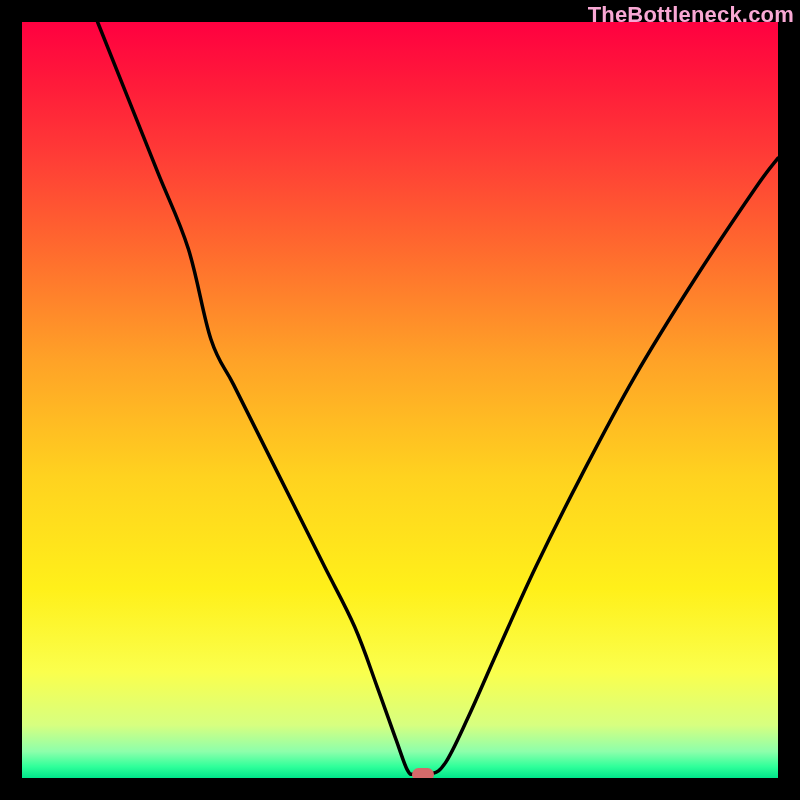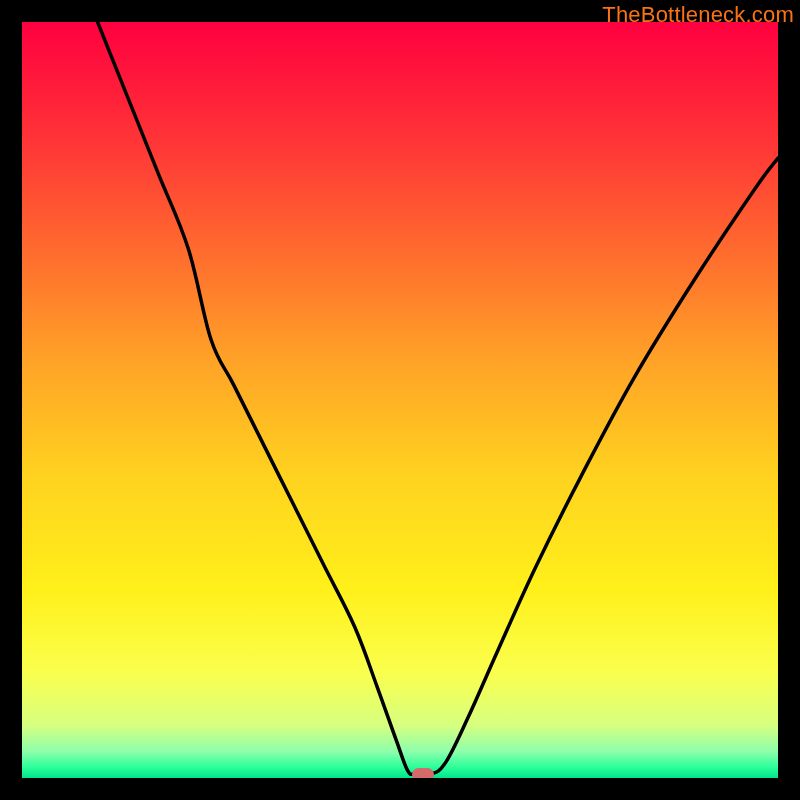--- a/index.html
+++ b/index.html
@@ -25,24 +25,24 @@
     height: 756px;
     overflow: hidden;
   }
   .plot svg {
     display: block;
   }
   .watermark {
     position: absolute;
     top: 2px;
     right: 6px;
-    color: #f97316;
+    color: #f9a8d4;
     font-size: 22px;
     letter-spacing: 0.2px;
-    font-weight: 400;
+    font-weight: 700;
     user-select: none;
   }
   .marker {
     position: absolute;
     width: 22px;
     height: 13px;
     border-radius: 7px;
   }
 </style>
 </head>

